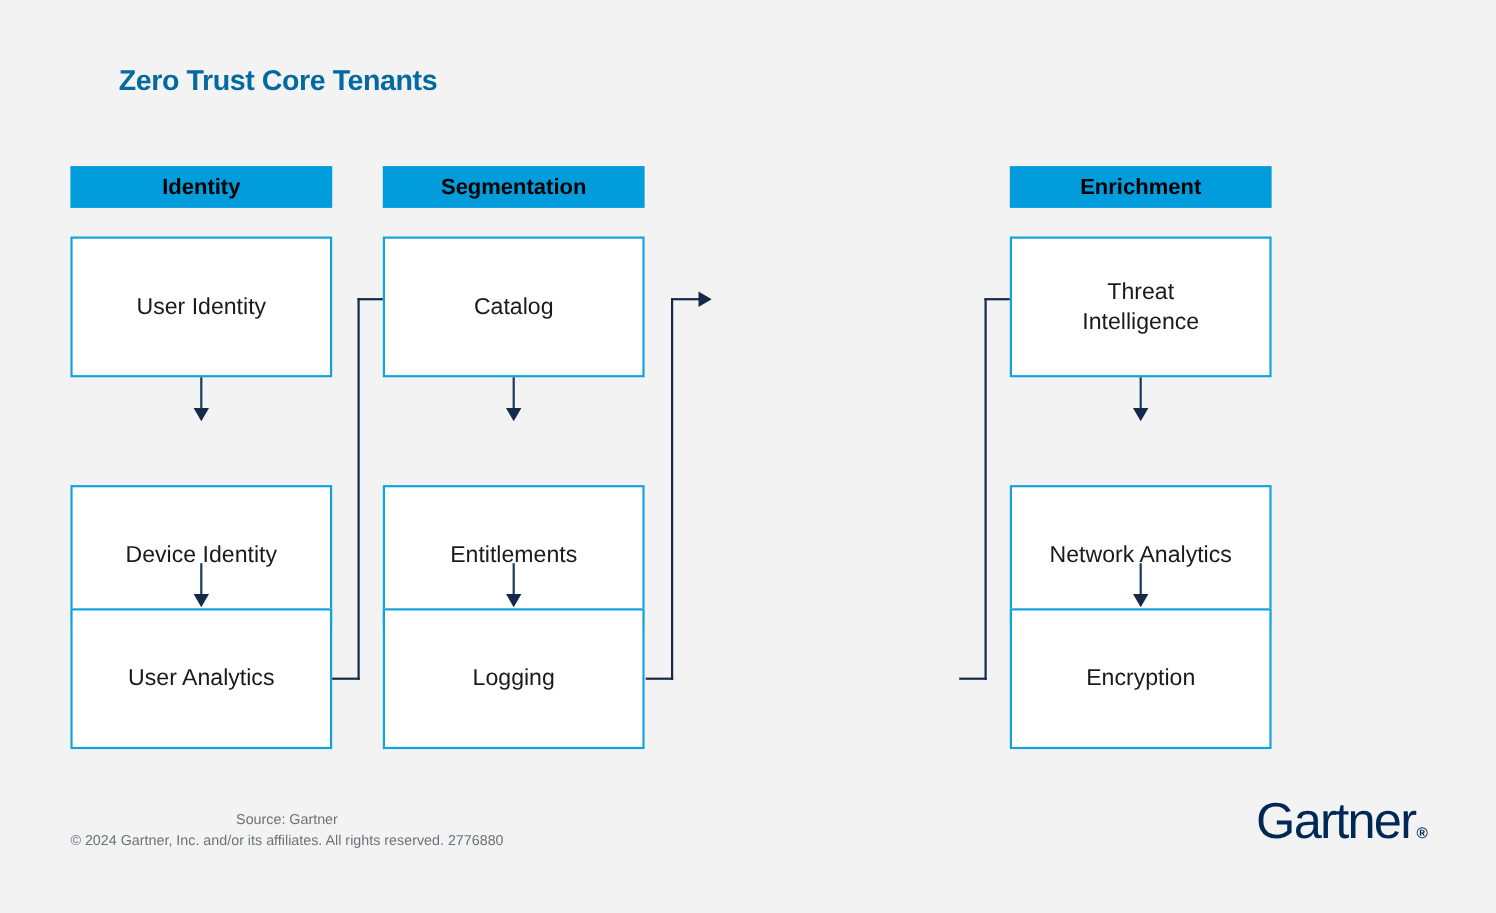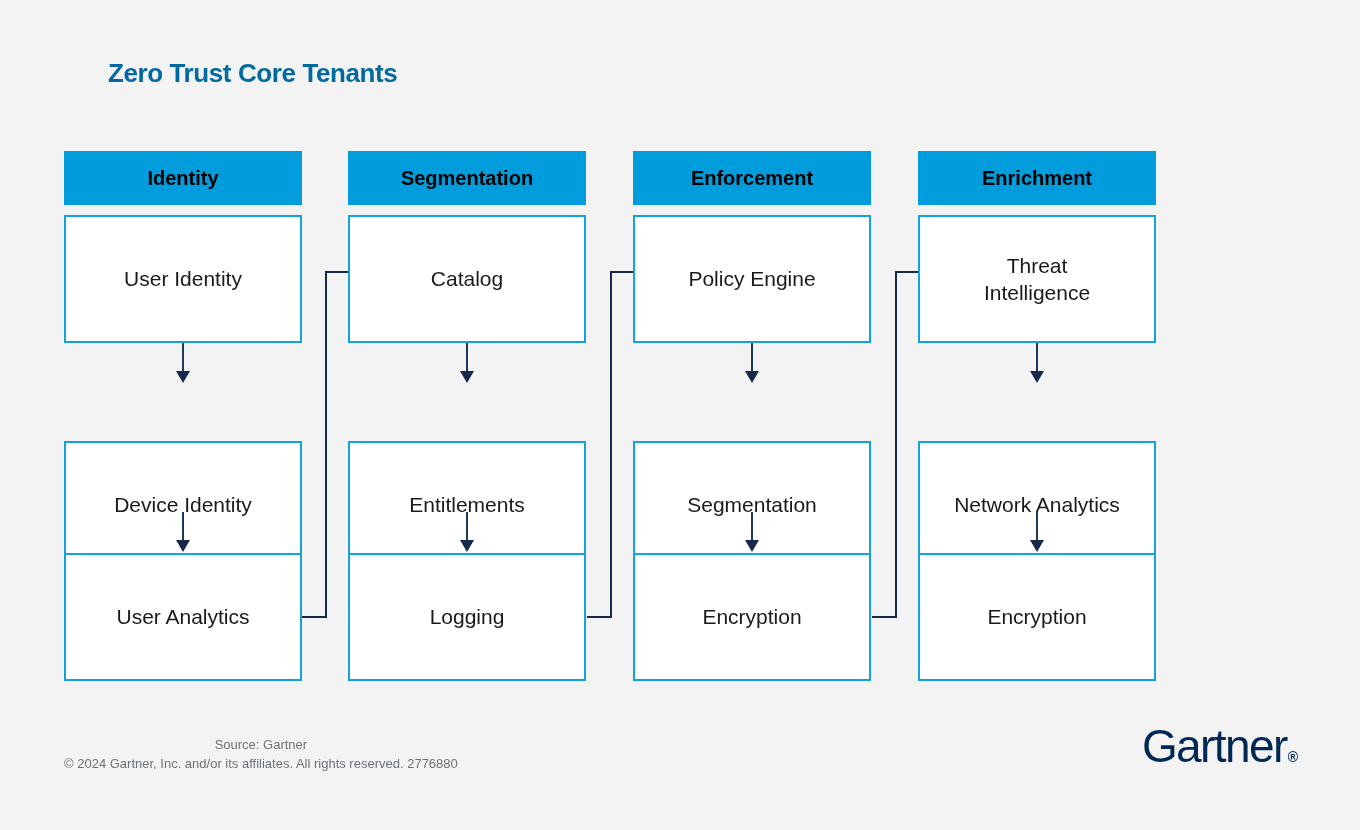--- a/index.html
+++ b/index.html
@@ -54,21 +54,21 @@
   .col-0 { left: 0px; }
   .col-1 { left: 284px; }
   .col-2 { left: 569px; }
   .col-3 { left: 854px; }
 
   .col-header {
     position: absolute;
     left: 0;
     top: 0;
     width: 238px;
-    height: 54px;
+    height: 38px;
     background: #009CDC;
     color: #000000;
     font-size: 20px;
     font-weight: 700;
     display: flex;
     align-items: center;
     justify-content: center;
     box-sizing: border-box;
     text-align: center;
   }
@@ -250,34 +250,20 @@
       <div class="node-box row-2">Logging</div>
     </div>
 
     <div class="connector conn-1">
       <div class="seg-h-bottom"></div>
       <div class="seg-v"></div>
       <div class="seg-h-top"></div>
       <div class="arrow-head"></div>
     </div>
 
-    <div class="column col-2">
-      <div class="col-header">Enforcement</div>
-      <div class="node-box row-0">Policy Engine</div>
-      <div class="down-arrow gap-0">
-        <div class="stem"></div>
-          <div class="head"></div>
-      </div>
-      <div class="node-box row-1">Segmentation</div>
-      <div class="down-arrow gap-1">
-        <div class="stem"></div>
-          <div class="head"></div>
-      </div>
-      <div class="node-box row-2">Encryption</div>
-    </div>
 
     <div class="connector conn-2">
       <div class="seg-h-bottom"></div>
       <div class="seg-v"></div>
       <div class="seg-h-top"></div>
       <div class="arrow-head"></div>
     </div>
 
     <div class="column col-3">
       <div class="col-header">Enrichment</div>

